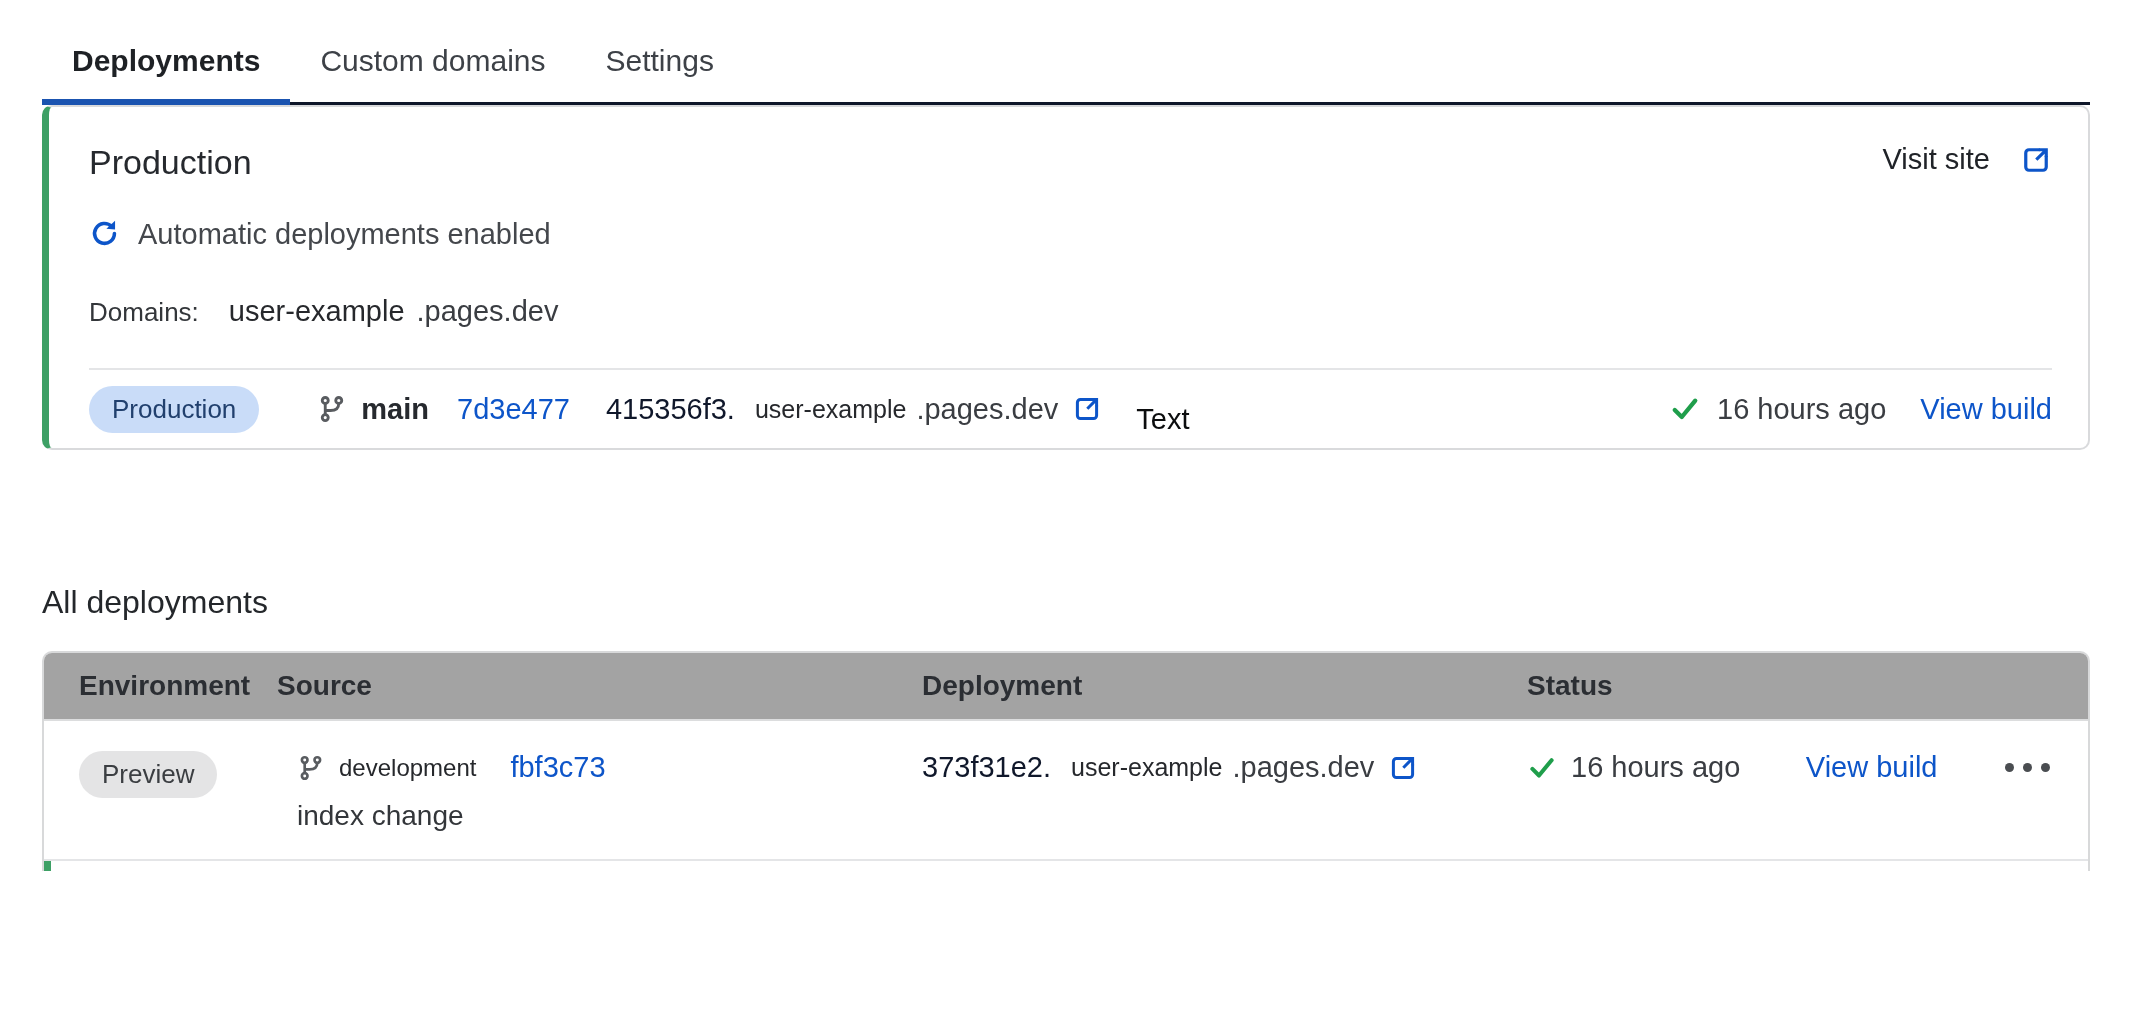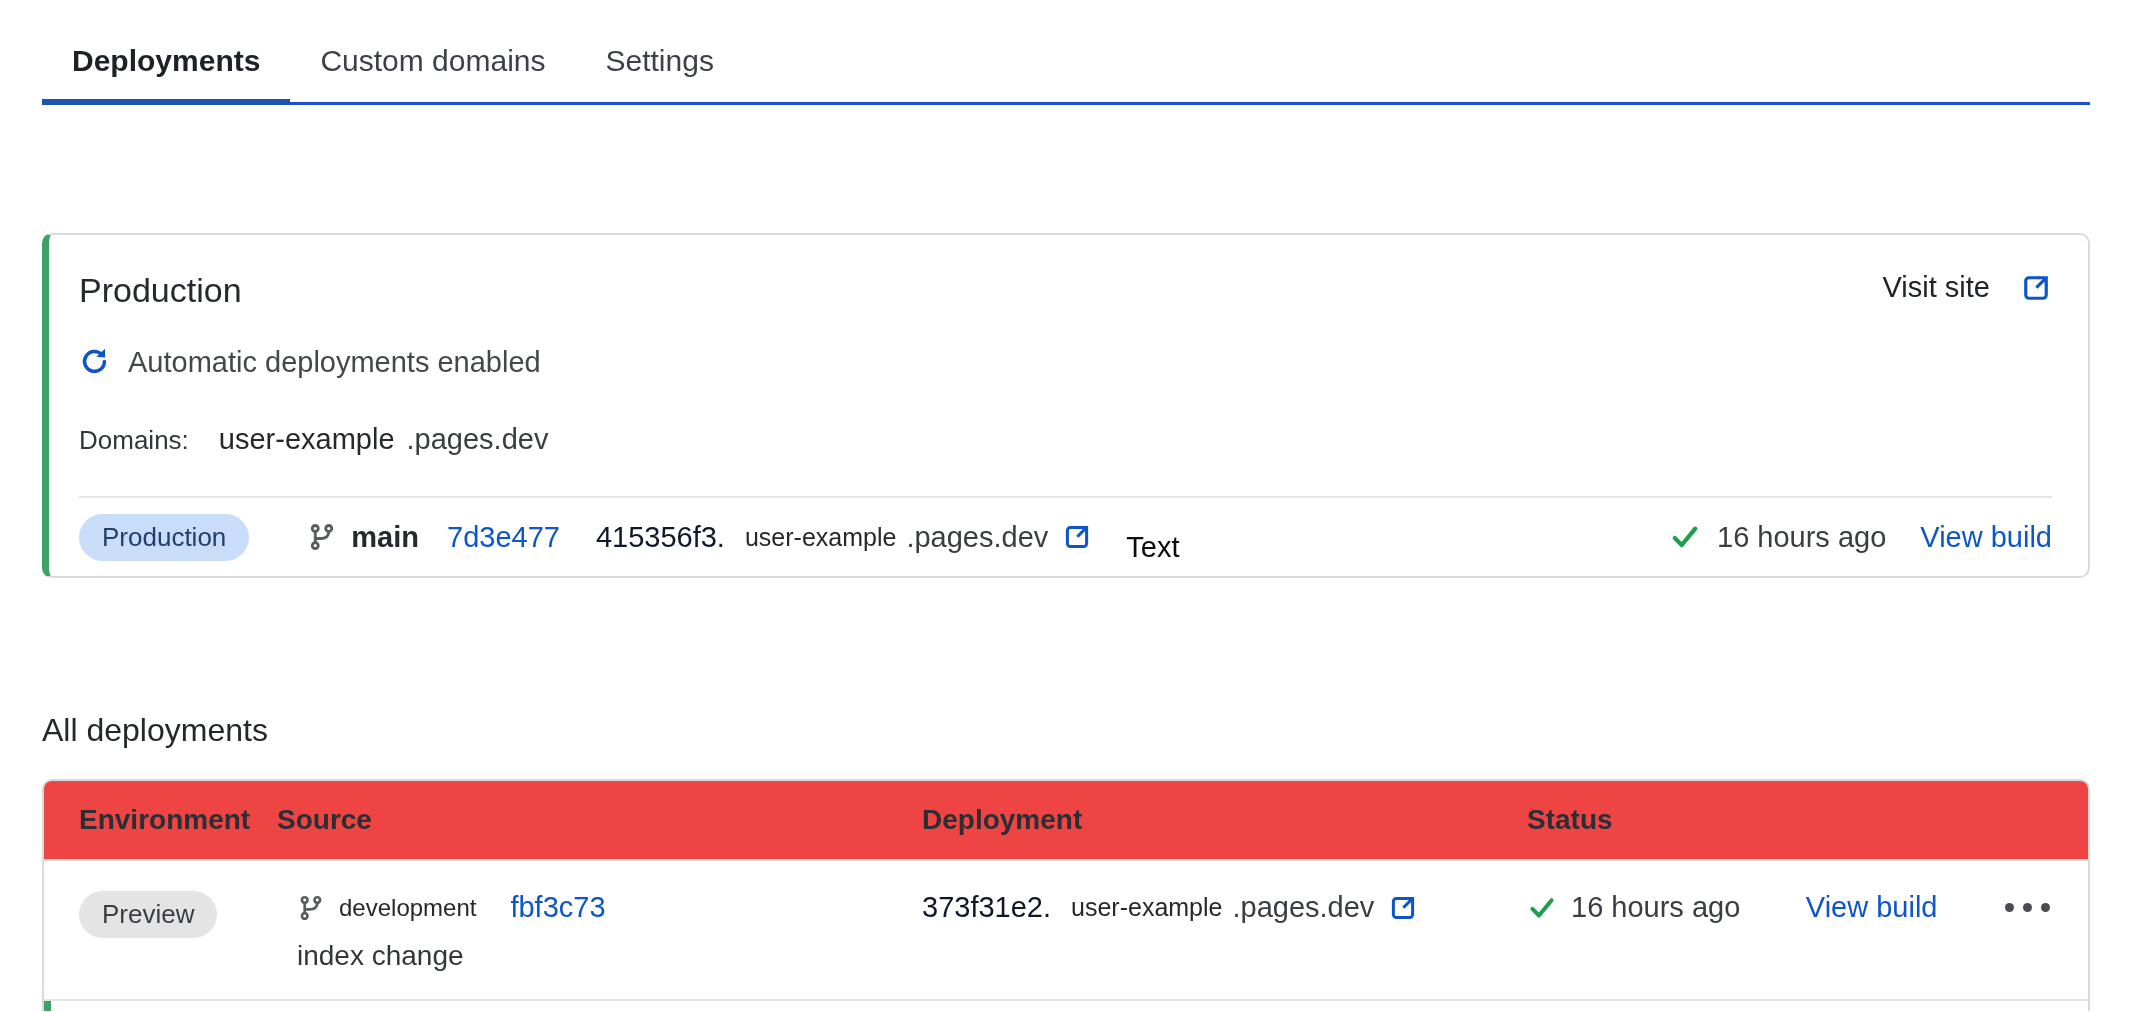--- a/index.html
+++ b/index.html
@@ -1,26 +1,26 @@
 <!DOCTYPE html>
 <html><head>
 <meta charset="utf-8">
 <style>
   * { margin:0; padding:0; box-sizing:border-box; }
   html,body { width:2132px; height:1012px; background:#ffffff; overflow:hidden;
               font-family:"Liberation Sans","DejaVu Sans",sans-serif; color:#26292e; }
   .content { padding:0 42px; }
 
   
-  .tabs { display:flex; margin-top:28px; border-bottom:3px solid #1d4ed8; }
+  .tabs { display:flex; margin-top:28px; border-bottom:3px solid #0f172a; }
   .tab { font-size:30px; color:#3d4147; padding:16px 30px 24px; cursor:pointer; }
   .tab.active { font-weight:700; color:#1e2125; border-bottom:6px solid #1a53b0; margin-bottom:-3px; padding-bottom:18px; }
 
   
-  .card { margin-top:128px; border:2px solid #d9dadc; border-left:7px solid #3da065; border-radius:10px; }
+  .card { border:2px solid #d9dadc; border-left:7px solid #3da065; border-radius:10px;padding-left:10px; }
   .card-top { padding:36px 36px 0 30px; }
   .card-head { display:flex; justify-content:space-between; align-items:flex-start; }
   .card-title { font-size:34px; color:#26292e; }
   .visit { display:flex; align-items:center; gap:30px; font-size:29px; color:#202328; cursor:pointer; }
   .auto-line { margin-top:36px; display:flex; align-items:flex-start; gap:18px; font-size:29px; color:#44474c; }
   .domains-line { margin-top:44px; display:flex; align-items:baseline; }
   .domains-label { font-size:26px; color:#33363a; margin-right:30px; }
   .domain-name { font-size:29px; color:#26282c; }
   .domain-suffix { font-size:29px; color:#3a3d42; margin-left:12px; }
   .card-divider { margin-top:40px; border-top:2px solid #e4e5e7; }
@@ -40,21 +40,21 @@
   .ext { margin-left:14px; display:inline-flex; cursor:pointer; }
   .note { margin-left:34px; font-size:29px; color:#0c0d0e; position:relative; top:10px; }
   .row-right { margin-left:auto; display:flex; align-items:center; }
   .time { margin-left:16px; font-size:29px; color:#3a3d42; white-space:nowrap; }
   .viewbuild { margin-left:34px; font-size:29px; white-space:nowrap; }
 
   
   .section-title { margin-top:134px; font-size:32px; color:#24272b; }
   .table { margin-top:30px; border:2px solid #d8d9da; border-bottom:0; border-radius:10px 10px 0 0; overflow:hidden; }
   .grid { display:grid; grid-template-columns:198px 645px 605px 1fr; padding-left:35px; }
-  .thead { background:#ef4444; height:80px; align-items:center; border-bottom:2px solid #dcddde; }
+  .thead { background:#a3a3a3; height:68px; align-items:center; border-bottom:2px solid #dcddde; }
   .th { font-size:28px; font-weight:700; color:#2b2e33; }
   .tr { min-height:140px; border-bottom:2px solid #e4e5e7; }
   .cell-top { margin-top:30px; display:flex; align-items:center; }
   .src-line2 { margin-top:16px; margin-left:20px; font-size:28px; color:#33363a; }
   .src-pad { padding-left:20px; }
   .branch-name-sm { margin-left:14px; font-size:24px; color:#26282c; }
   .commit-sm { margin-left:34px; font-size:29px; }
   .status-cell { padding-right:36px; justify-content:space-between; }
   .status-left { display:flex; align-items:center; }
   .dots { display:flex; gap:9px; align-items:center; cursor:pointer; padding:6px 2px; }

